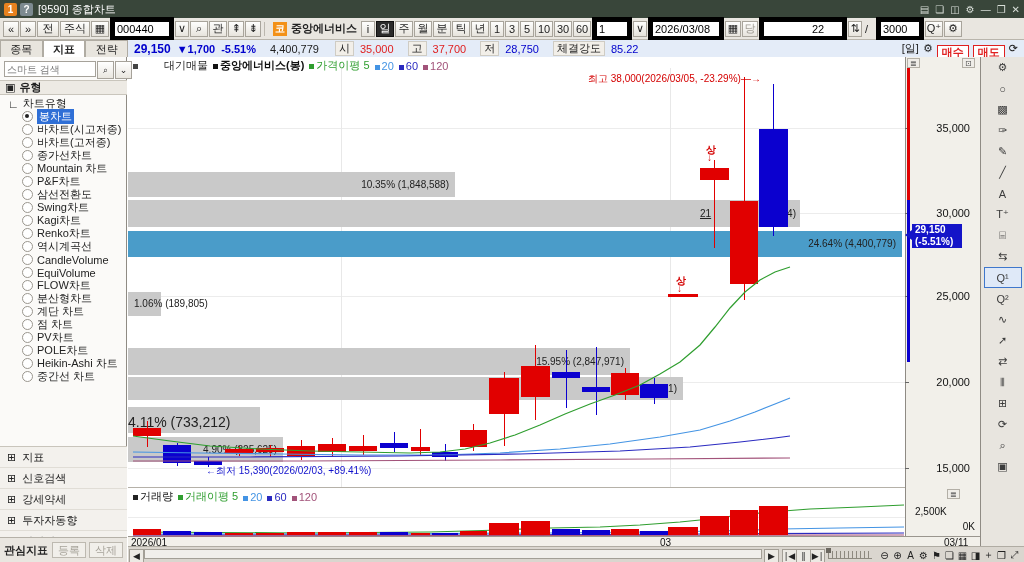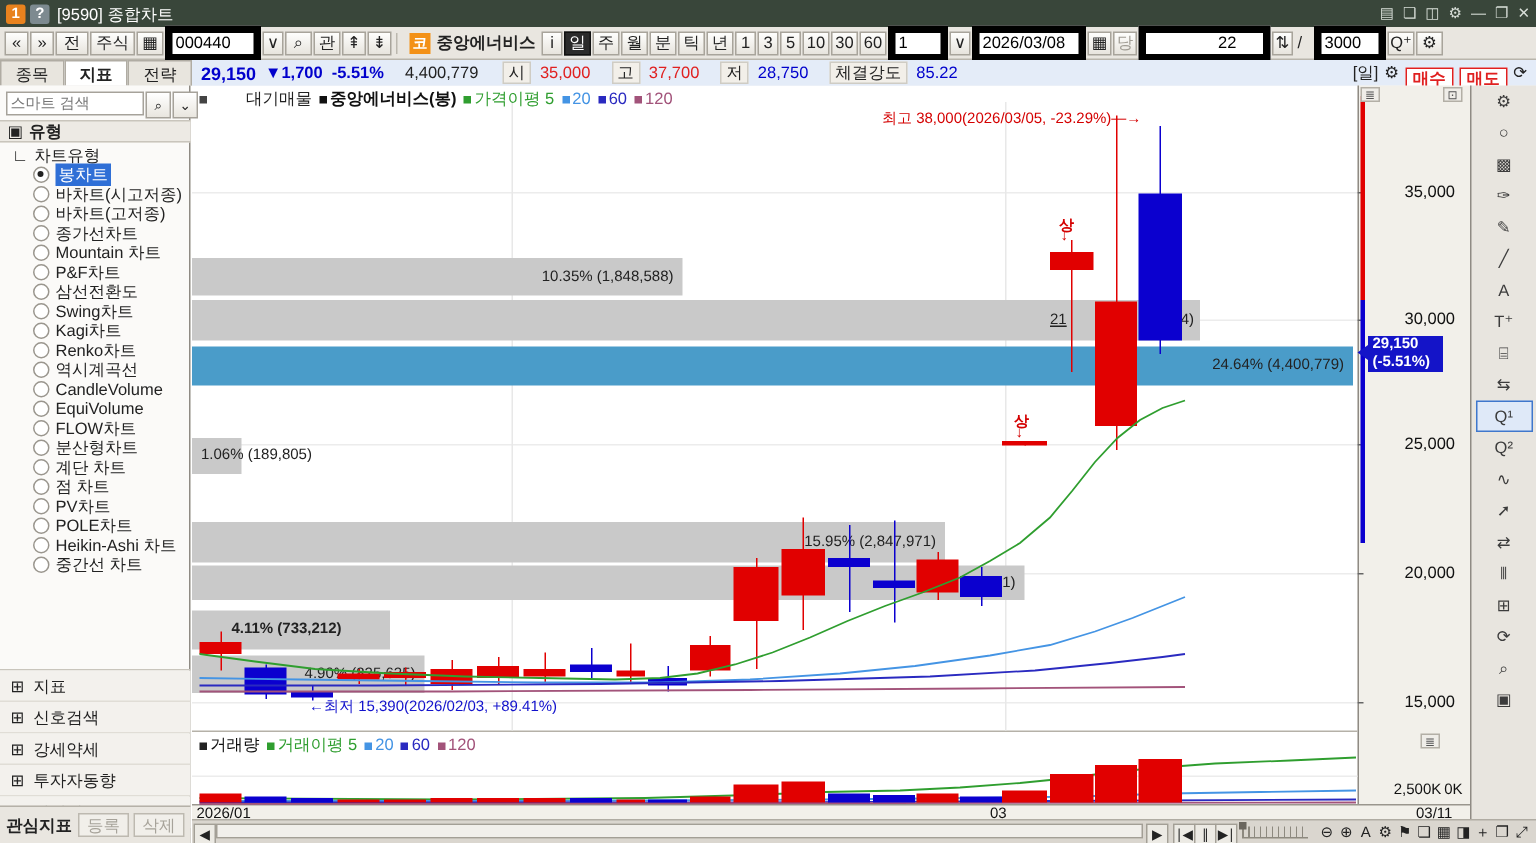--- a/index.html
+++ b/index.html
@@ -364,21 +364,21 @@
       <div style="position: absolute; left: 128px; top: 207.5px; white-space: nowrap; font-size: 10px; color: rgb(34, 34, 34); width: 668px; text-align: right;">24)</div>
       <div style="position: absolute; left: 128px; top: 231px; width: 774px; height: 26px; background: rgb(74, 156, 201);"></div>
       <div style="position: absolute; left: 128px; top: 238px; white-space: nowrap; font-size: 10px; color: rgb(34, 34, 34); width: 768px; text-align: right;">24.64% (4,400,779)</div>
       <div style="position: absolute; left: 128px; top: 292px; width: 33px; height: 24px; background: rgb(201, 201, 201);"></div>
       <div style="position: absolute; left: 134px; top: 298px; white-space: nowrap; font-size: 10px; color: rgb(34, 34, 34);">1.06% (189,805)</div>
       <div style="position: absolute; left: 128px; top: 348px; width: 502px; height: 27px; background: rgb(201, 201, 201);"></div>
       <div style="position: absolute; left: 128px; top: 355.5px; white-space: nowrap; font-size: 10px; color: rgb(34, 34, 34); width: 496px; text-align: right;">15.95% (2,847,971)</div>
       <div style="position: absolute; left: 128px; top: 377px; width: 555px; height: 23px; background: rgb(201, 201, 201);"></div>
       <div style="position: absolute; left: 128px; top: 382.5px; white-space: nowrap; font-size: 10px; color: rgb(34, 34, 34); width: 549px; text-align: right;">31)</div>
       <div style="position: absolute; left: 128px; top: 407px; width: 132px; height: 26px; background: rgb(201, 201, 201);"></div>
-      <div style="position: absolute; left: 128px; top: 414px; white-space: nowrap; font-size: 10px; color: rgb(34, 34, 34); width: 126px; text-align: center; font-weight: bold;">4.11% (733,212)</div>
+      <div style="position: absolute; left: 128px; top: 414px; white-space: nowrap; font-size: 14px; color: rgb(34, 34, 34); width: 126px; text-align: left;">4.11% (733,212)</div>
       <div style="position: absolute; left: 128px; top: 437px; width: 155px; height: 25px; background: rgb(201, 201, 201);"></div>
       <div style="position: absolute; left: 128px; top: 443.5px; white-space: nowrap; font-size: 10px; color: rgb(34, 34, 34); width: 149px; text-align: right;">4.90% (825,625)</div>
       <div style="position: absolute; left: 147px; top: 421px; width: 1px; height: 26px; background: rgb(225, 0, 0);"></div>
       <div style="position: absolute; left: 133px; top: 428px; width: 28px; height: 8px; background: rgb(225, 0, 0);"></div>
       <div style="position: absolute; left: 177px; top: 443px; width: 1px; height: 23px; background: rgb(11, 0, 207);"></div>
       <div style="position: absolute; left: 163px; top: 445px; width: 28px; height: 18px; background: rgb(11, 0, 207);"></div>
       <div style="position: absolute; left: 208px; top: 457px; width: 1px; height: 10px; background: rgb(11, 0, 207);"></div>
       <div style="position: absolute; left: 194px; top: 461px; width: 28px; height: 4px; background: rgb(11, 0, 207);"></div>
       <div style="position: absolute; left: 239px; top: 446px; width: 1px; height: 10px; background: rgb(225, 0, 0);"></div>
       <div style="position: absolute; left: 225px; top: 449px; width: 28px; height: 4px; background: rgb(225, 0, 0);"></div>
@@ -463,21 +463,21 @@
       <div style="position: absolute; left: 915px; top: 290px; white-space: nowrap; width: 55px; text-align: right; font-size: 11px; color: rgb(17, 17, 17);">25,000</div>
       <div style="position: absolute; left: 905px; top: 296px; width: 4px; height: 1px; background: rgb(102, 102, 102);"></div>
       <div style="position: absolute; left: 915px; top: 376px; white-space: nowrap; width: 55px; text-align: right; font-size: 11px; color: rgb(17, 17, 17);">20,000</div>
       <div style="position: absolute; left: 905px; top: 382px; width: 4px; height: 1px; background: rgb(102, 102, 102);"></div>
       <div style="position: absolute; left: 915px; top: 462px; white-space: nowrap; width: 55px; text-align: right; font-size: 11px; color: rgb(17, 17, 17);">15,000</div>
       <div style="position: absolute; left: 905px; top: 468px; width: 4px; height: 1px; background: rgb(102, 102, 102);"></div>
       <div style="position: absolute; left: 907px; top: 64px; width: 3px; height: 136px; background: rgb(225, 0, 0);"></div>
       <div style="position: absolute; left: 907px; top: 200px; width: 3px; height: 162px; background: rgb(11, 0, 207);"></div>
       <div style="position: absolute; left: 905px; top: 230px; width: 0px; height: 0px; border-top: 5px solid transparent; border-bottom: 5px solid transparent; border-right: 7px solid rgb(20, 20, 200);"></div>
       <div style="position: absolute; left: 912px; top: 224px; width: 50px; height: 24px; background: rgb(20, 20, 200); color: rgb(255, 255, 255); font-size: 10px; font-weight: bold; line-height: 12px; padding-left: 3px; box-sizing: border-box;">29,150<div>(-5.51%)</div></div>
-      <div style="position: absolute; left: 915px; top: 521px; white-space: nowrap; width: 60px; text-align: center; font-size: 10px; color: rgb(17, 17, 17);">2,500K</div>
+      <div style="position: absolute; left: 915px; top: 506px; white-space: nowrap; width: 60px; text-align: left; font-size: 10px; color: rgb(17, 17, 17);">2,500K</div>
       <div style="position: absolute; left: 915px; top: 521px; white-space: nowrap; width: 60px; text-align: right; font-size: 10px; color: rgb(17, 17, 17);">0K</div>
       <div style="position: absolute; left: 131px; top: 537px; white-space: nowrap; font-size: 10px; color: rgb(17, 17, 17);">2026/01</div>
       <div style="position: absolute; left: 660px; top: 537px; white-space: nowrap; font-size: 10px; color: rgb(17, 17, 17);">03</div>
       <div style="position: absolute; left: 944px; top: 537px; white-space: nowrap; font-size: 10px; color: rgb(17, 17, 17);">03/11</div>
       <div class="legend" style="left: 133px; top: 58px;">
         <span><span class="lg-m" style="background: rgb(68, 68, 68);"></span><span style="color: rgb(34, 34, 34); padding-left: 24px;">대기매물</span></span>
         <span><span class="lg-m" style="background: rgb(17, 17, 17);"></span><span style="color: rgb(17, 17, 17); font-weight: bold;">중앙에너비스(봉)</span></span>
         <span><span class="lg-m" style="background: rgb(47, 158, 47);"></span><span style="color: rgb(47, 158, 47);">가격이평 5</span></span>
         <span><span class="lg-m" style="background: rgb(68, 148, 228);"></span><span style="color: rgb(68, 148, 228);">20</span></span>
         <span><span class="lg-m" style="background: rgb(42, 42, 192);"></span><span style="color: rgb(42, 42, 192);">60</span></span>

